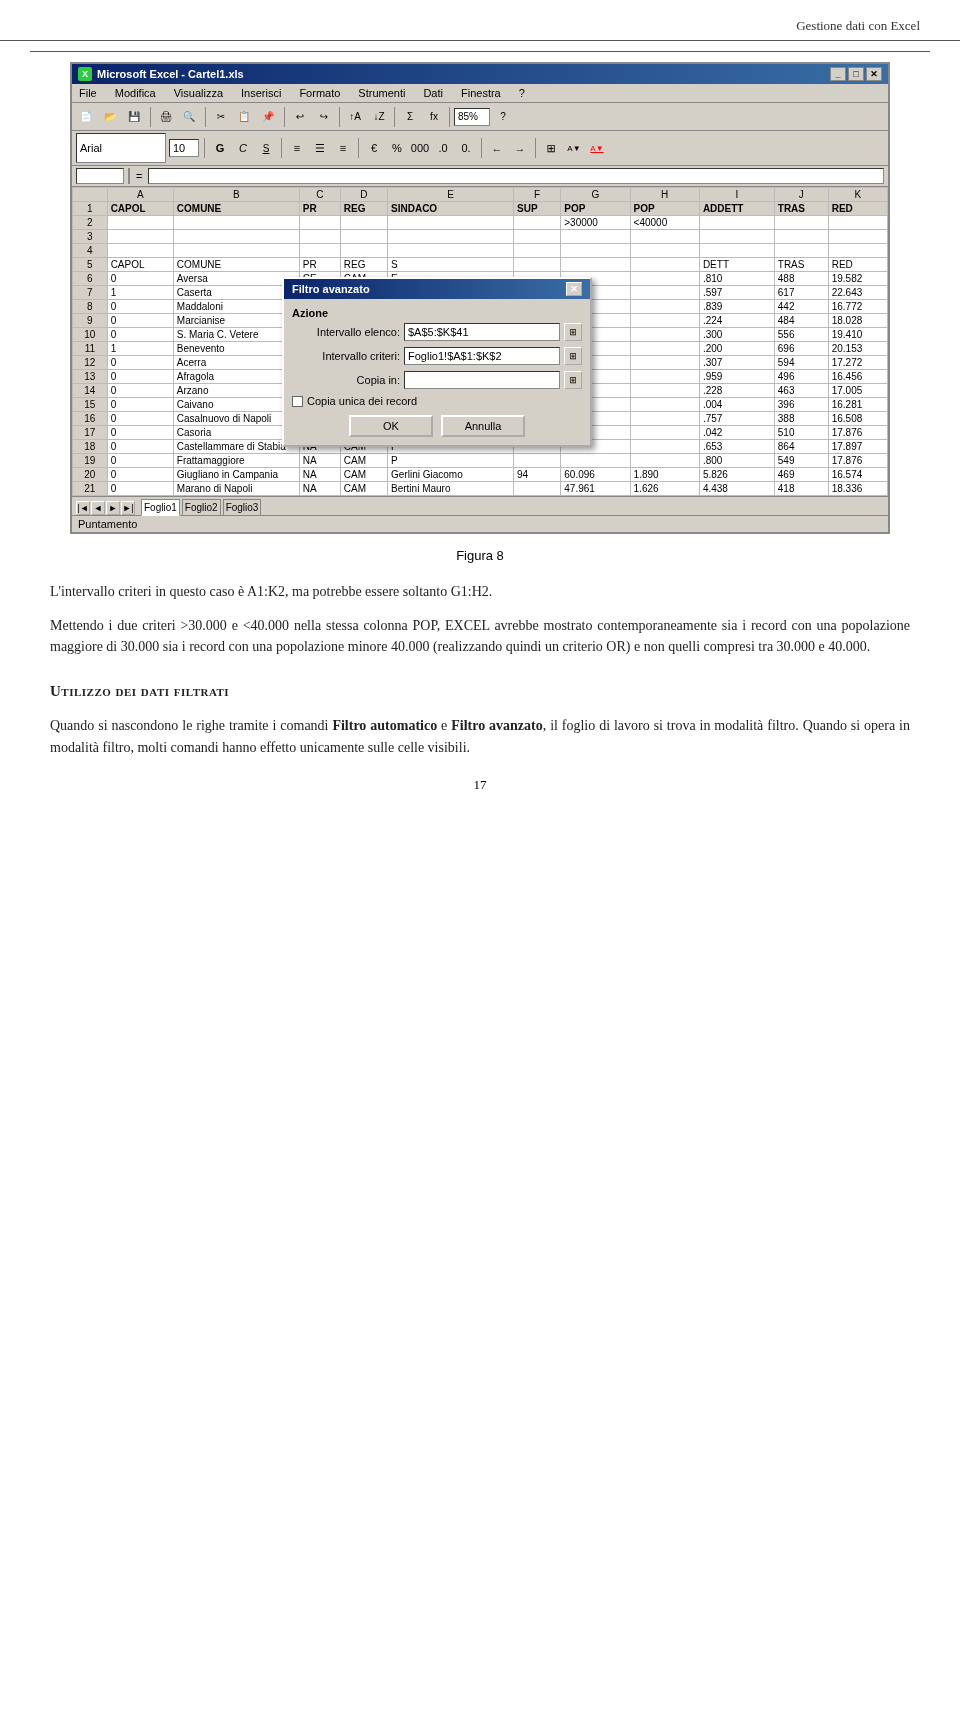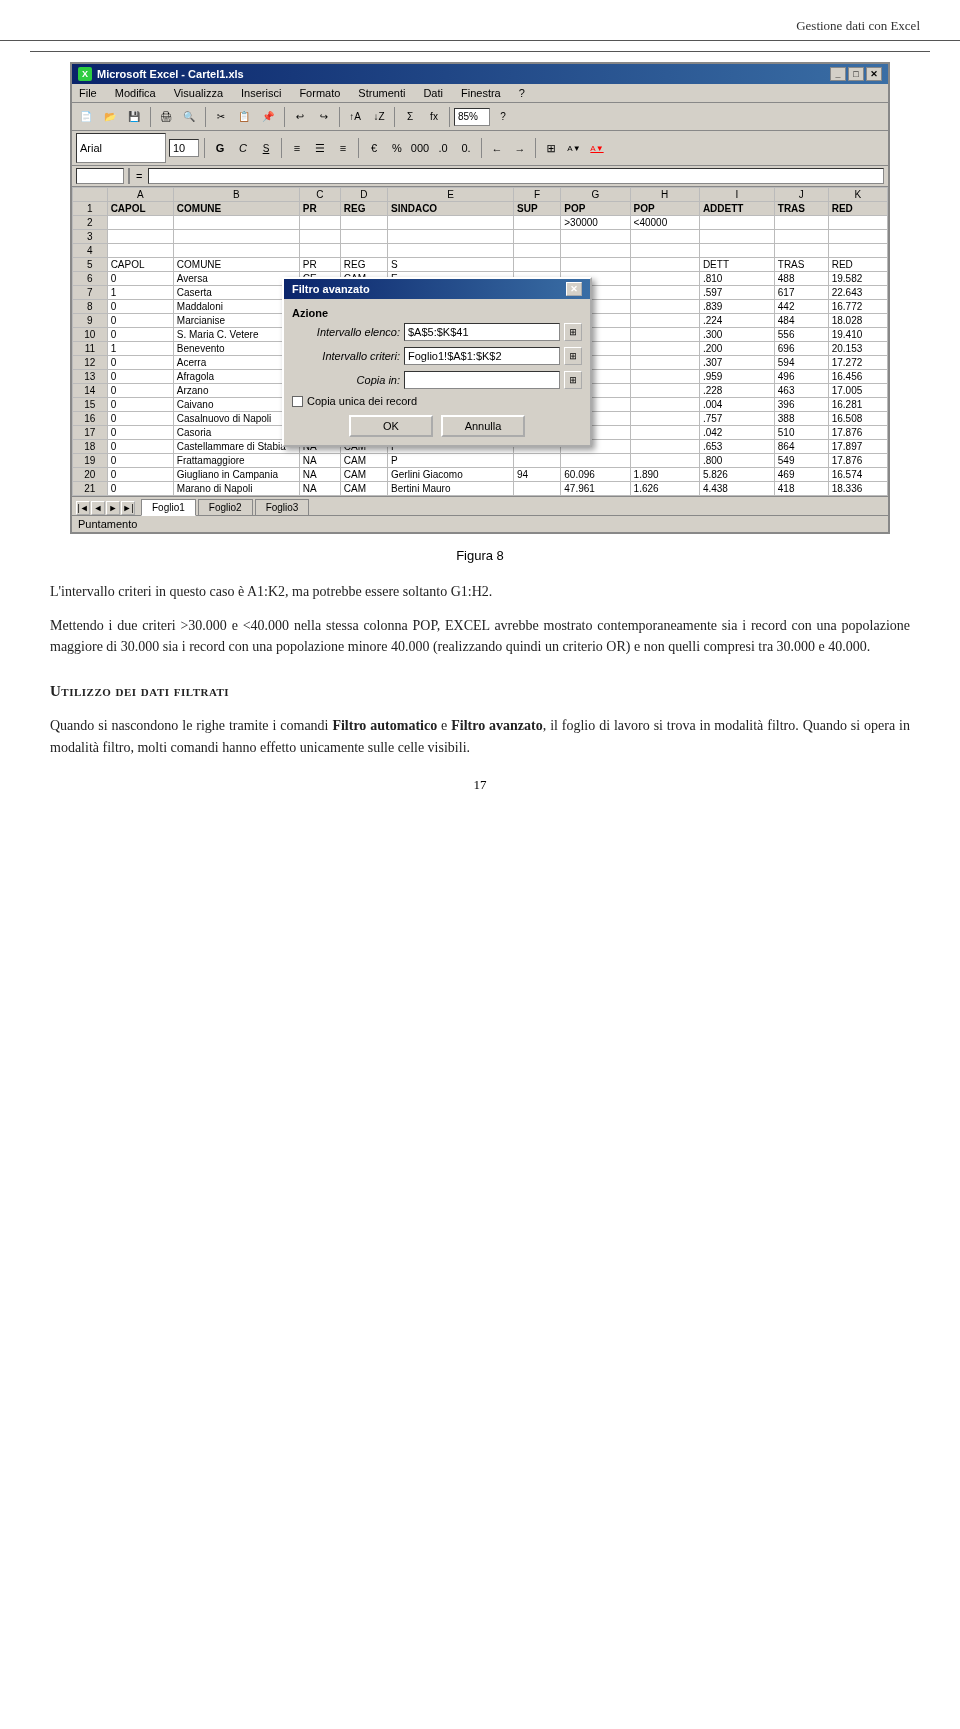--- a/index.html
+++ b/index.html
@@ -244,21 +244,20 @@
       display: flex;
       align-items: center;
       gap: 4px;
       margin-bottom: 6px;
       font-size: 11px;
     }
     .field-label {
       width: 108px;
       text-align: right;
       font-size: 11px;
-      font-style: italic;
     }
     .field-input {
       flex: 1;
       border: 1px inset #888;
       background: #fff;
       padding: 1px 3px;
       font-size: 11px;
       height: 18px;
     }
     .field-browse {
@@ -299,21 +298,21 @@
     
     .sheet-tabs {
       background: #d4d0c8;
       border-top: 1px solid #888;
       padding: 2px 4px 0 4px;
       display: flex;
       align-items: flex-end;
       gap: 2px;
     }
     .sheet-tab {
-      padding: 2px 10px;
+      padding: 2px 2px;
       background: #d4d0c8;
       border: 1px solid #888;
       border-bottom: none;
       font-size: 10px;
       cursor: pointer;
     }
     .sheet-tab.active {
       background: #fff;
       border-bottom: 1px solid #fff;
       margin-bottom: -1px;

